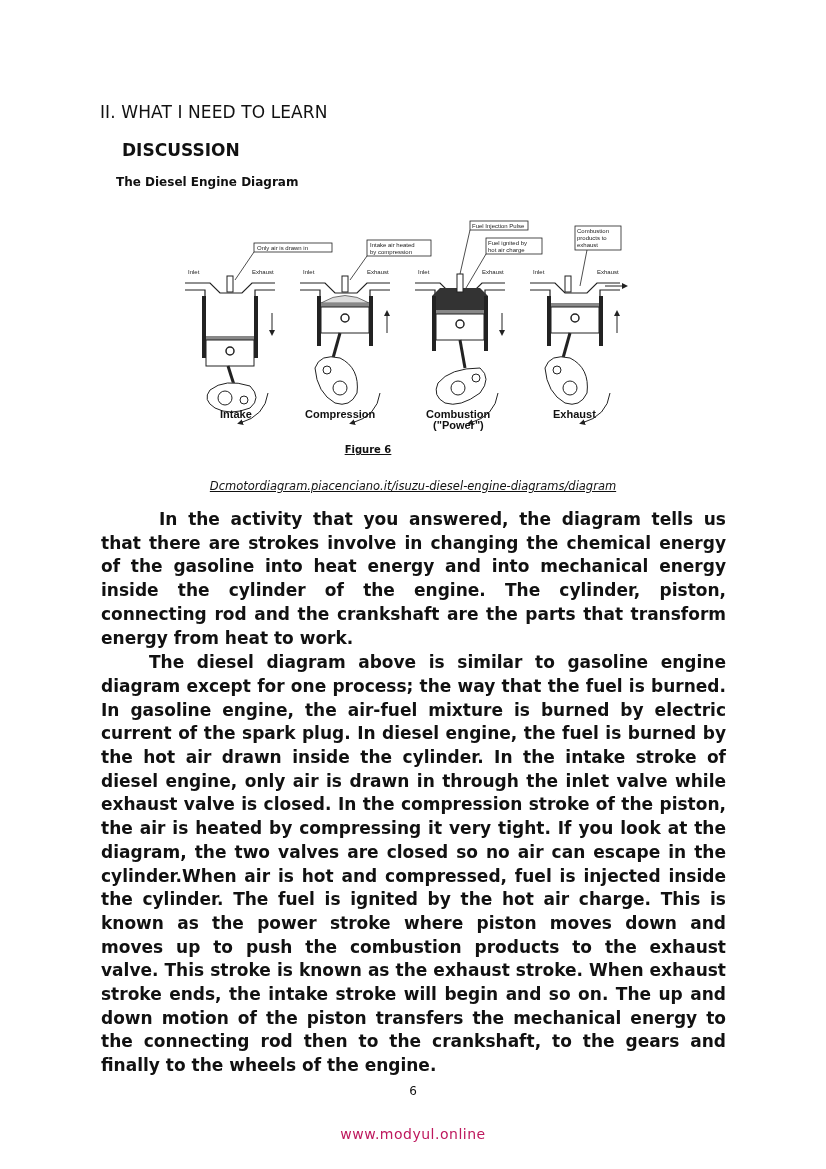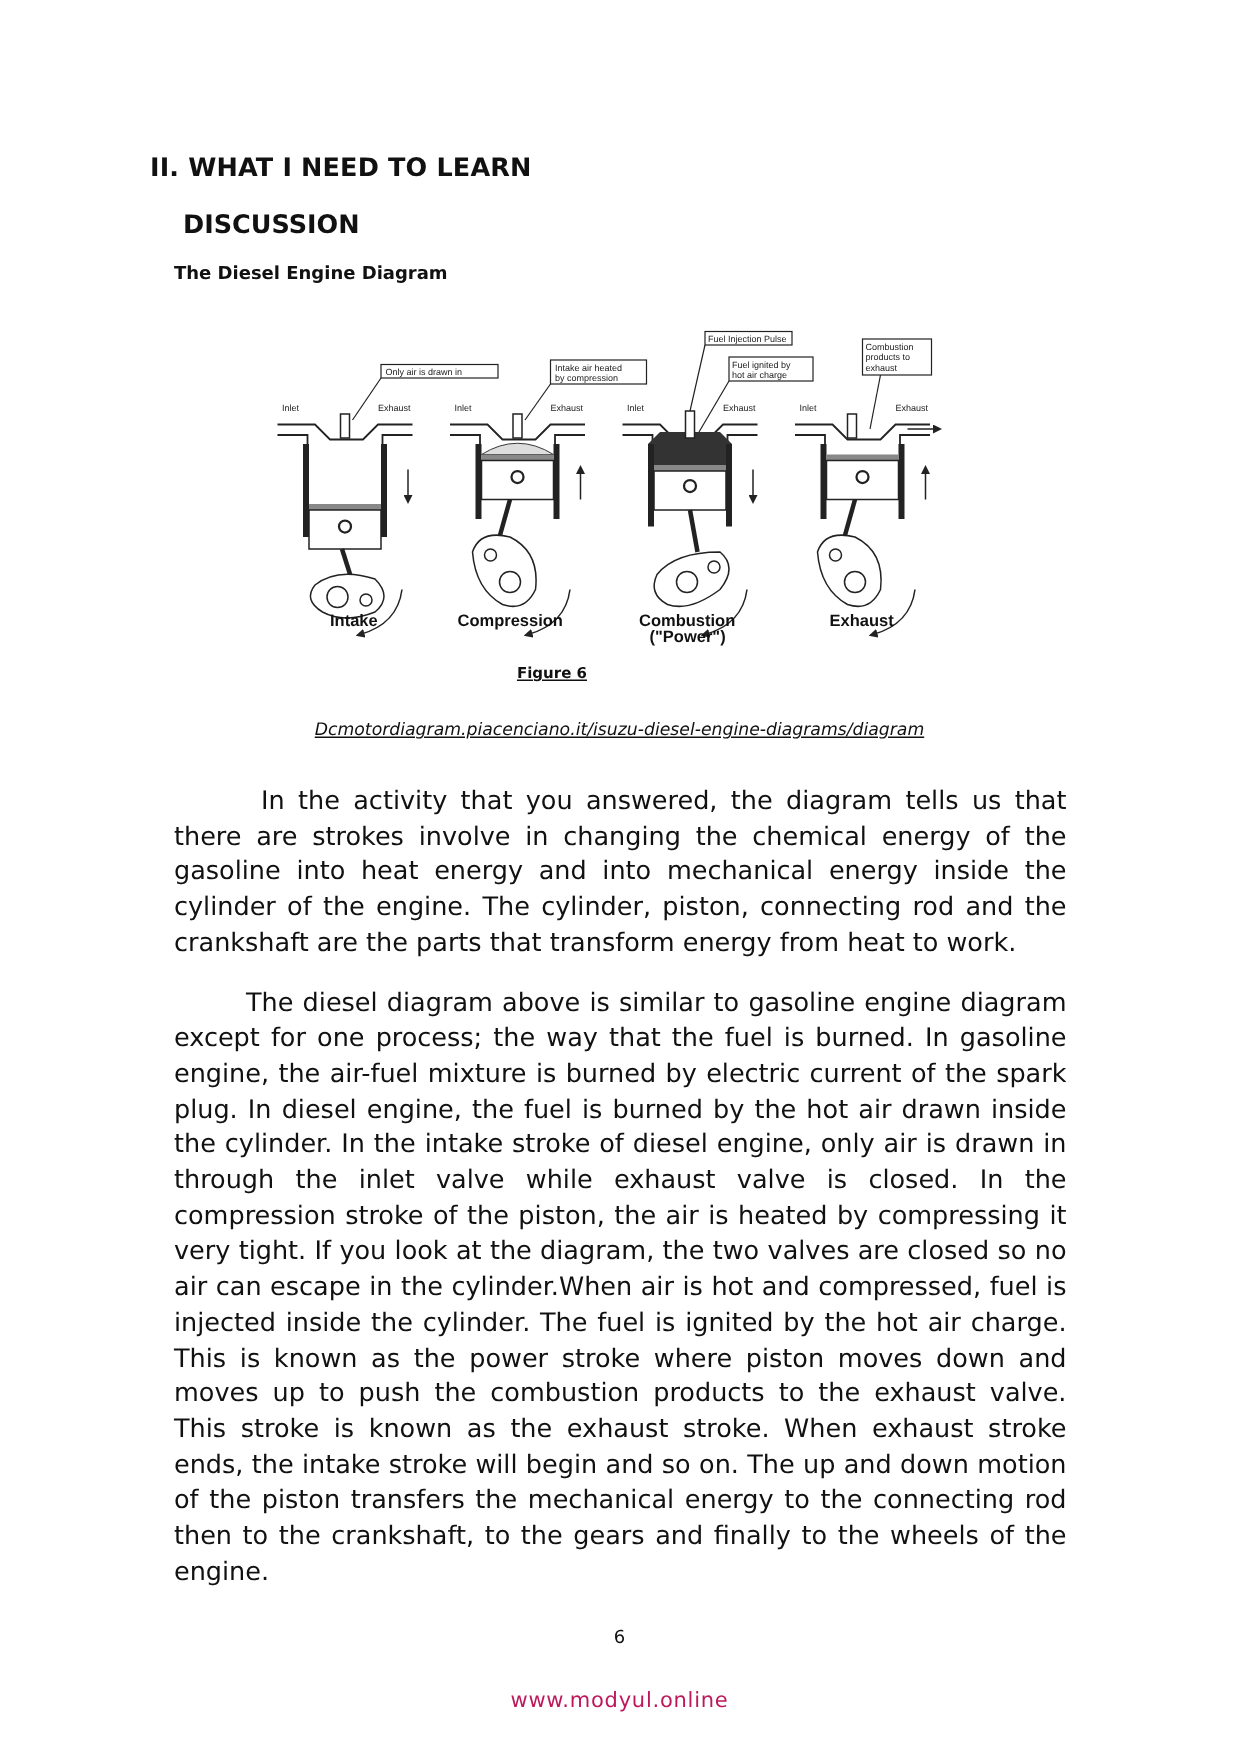--- a/index.html
+++ b/index.html
@@ -1,24 +1,24 @@
 <!DOCTYPE html>
 <html><head>
 <meta charset="utf-8">
 <style>
   html, body { margin:0; padding:0; background:#ffffff; }
   body { width:826px; height:1169px; position:relative; overflow:hidden; font-family:"DejaVu Sans", sans-serif; color:#111; }
-  .h1 { position:absolute; left:100px; top:102px; font-weight:bold; font-size:17px; letter-spacing:0.1px; }
+  .h1 { position:absolute; left:100px; top:102px; font-weight:normal; font-size:17px; letter-spacing:0.1px; }
   .h2 { position:absolute; left:122px; top:140px; font-weight:bold; font-size:17px; }
   .h3 { position:absolute; left:116px; top:175px; font-size:12px; font-weight:bold; }
   .figure { position:absolute; left:180px; top:218px; width:460px; height:220px; }
   .fig-label { position:absolute; left:0; width:736px; top:444px; text-align:center; font-size:10px; font-weight:bold; text-decoration:underline; }
   .source { position:absolute; left:0; width:826px; top:479px; text-align:center; font-size:11.5px; font-style:italic; text-decoration:underline; }
   .body { position:absolute; left:100px; width:627px; top:507px; font-size:17px; line-height:23.7px; text-align:justify; }
-  .body p { margin:16px; text-indent:56px; }
+  .body p { margin:1px; text-indent:56px;font-weight:bold; }
   .body p.first { text-indent:58px; }
   .body p.second { text-indent:48px; }
   .pagenum { position:absolute; left:0; width:826px; top:1084px; text-align:center; font-size:12px; }
   .watermark { position:absolute; left:0; width:826px; top:1126px; text-align:center; font-size:14px; color:#be185d; letter-spacing:0.5px; }
   .tiny { font-family:"Liberation Sans", sans-serif; font-size:6px; fill:#222; }
 </style>
 </head>
 <body>
 
 <div class="h1">II. WHAT I NEED TO LEARN</div>

